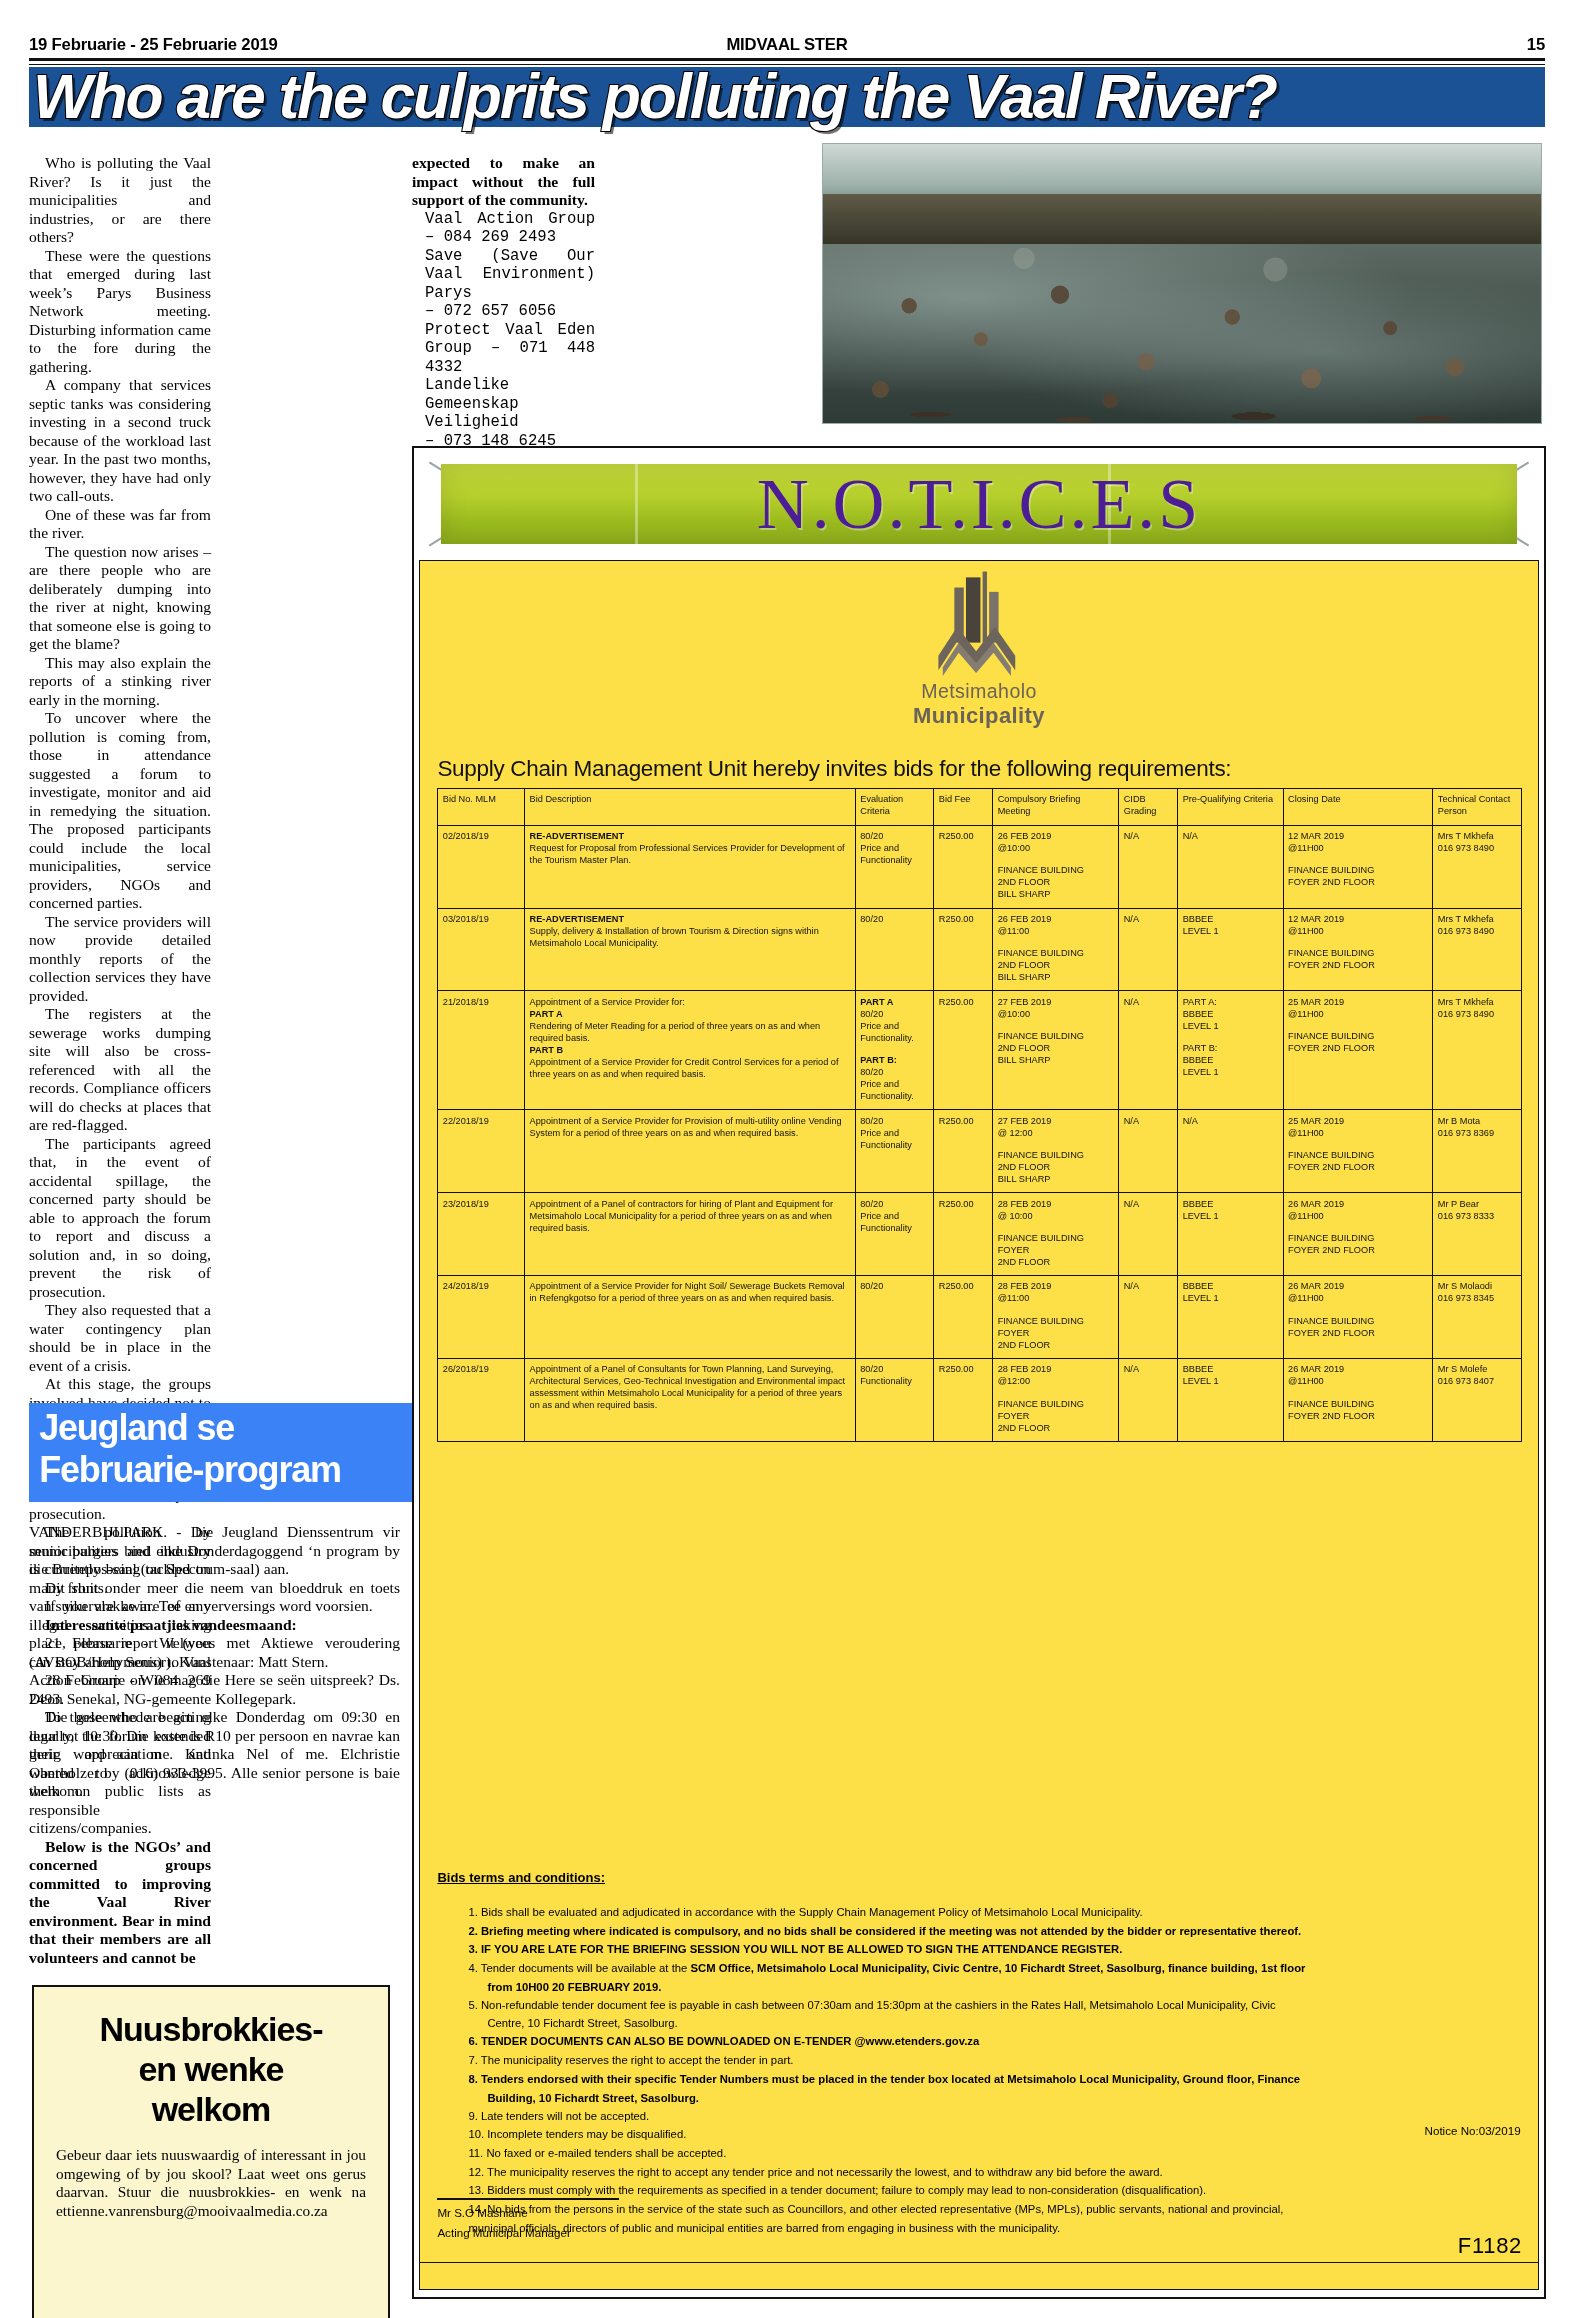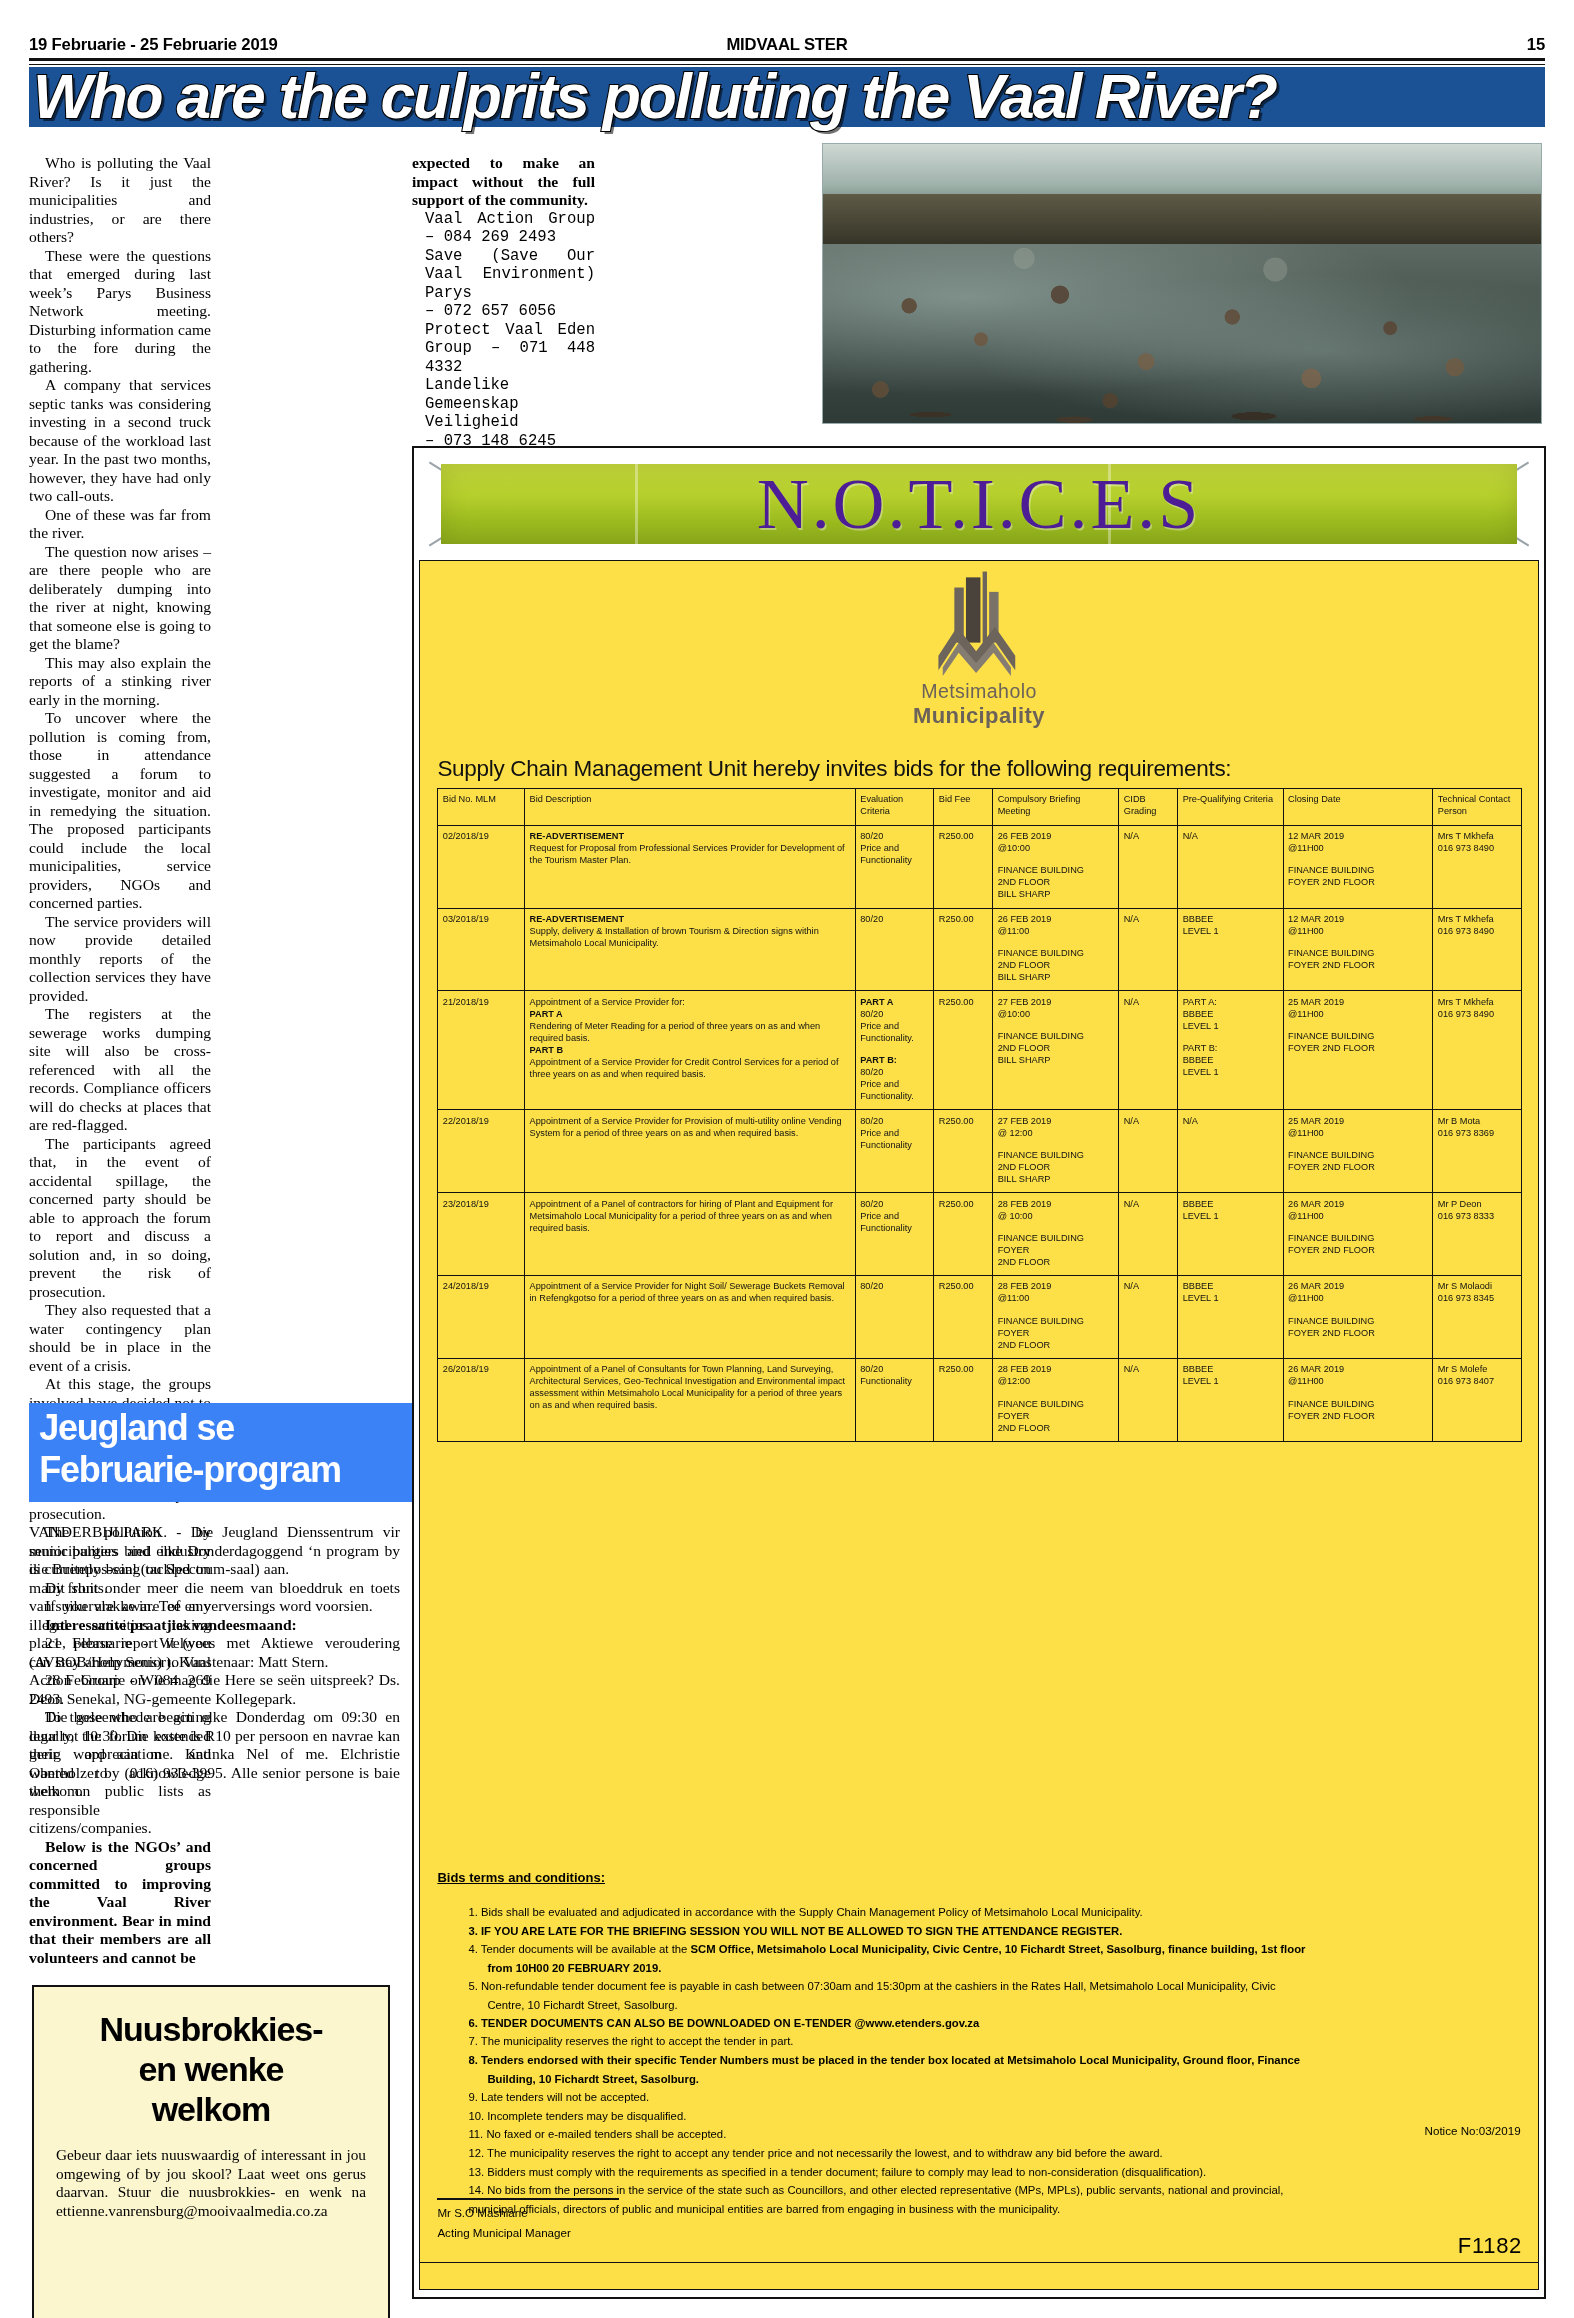--- a/index.html
+++ b/index.html
@@ -522,21 +522,21 @@
             <span class="ln">LEVEL 1</span>
           </td>
           <td class="cw8">
             <span class="ln">26 MAR 2019</span>
             <span class="ln">@11H00</span>
             <span class="sp"></span>
             <span class="ln">FINANCE BUILDING</span>
             <span class="ln">FOYER 2ND FLOOR</span>
           </td>
           <td class="cw9">
-            <span class="ln">Mr P Deon</span>
+            <span class="ln">Mr P Bear</span>
             <span class="ln">016 973 8333</span>
           </td>
         </tr>
         <tr>
           <td class="cw1">24/2018/19</td>
           <td class="cw2">
             <span class="ln">Appointment of a Service Provider for Night Soil/ Sewerage Buckets Removal in Refengkgotso for a period of three years on as and when required basis.</span>
           </td>
           <td class="cw3">
             <span class="ln">80/20</span>
@@ -601,20 +601,21 @@
             <span class="ln">Mr S Molefe</span>
             <span class="ln">016 973 8407</span>
           </td>
         </tr>
       </tbody>
   </table>
 
   <div id="terms-head">Bids terms and conditions:</div>
   <div id="terms">
       <span class="item">1. Bids shall be evaluated and adjudicated in accordance with the Supply Chain Management Policy of Metsimaholo Local Municipality.</span>
+      <span class="item bold">2. Briefing meeting where indicated is compulsory, and no bids shall be considered if the meeting was not attended by the bidder or representative thereof.</span>
       <span class="item bold">3. IF YOU ARE LATE FOR THE BRIEFING SESSION YOU WILL NOT BE ALLOWED TO SIGN THE ATTENDANCE REGISTER.</span>
       <span class="item">4. Tender documents will be available at the <b>SCM Office, Metsimaholo Local Municipality, Civic Centre, 10 Fichardt Street, Sasolburg, finance building, 1st floor</b></span>
       <span class="cont">from 10H00 20 FEBRUARY 2019.</span>
       <span class="item">5. Non-refundable tender document fee is payable in cash between 07:30am and 15:30pm at the cashiers in the Rates Hall, Metsimaholo Local Municipality, Civic</span>
       <span class="cont norm">Centre, 10 Fichardt Street, Sasolburg.</span>
       <span class="item bold">6. TENDER DOCUMENTS CAN ALSO BE DOWNLOADED ON E-TENDER @www.etenders.gov.za</span>
       <span class="item">7. The municipality reserves the right to accept the tender in part.</span>
       <span class="item bold">8. Tenders endorsed with their specific Tender Numbers must be placed in the tender box located at Metsimaholo Local Municipality, Ground floor, Finance</span>
       <span class="cont">Building, 10 Fichardt Street, Sasolburg.</span>
       <span class="item">9. Late tenders will not be accepted.</span>

